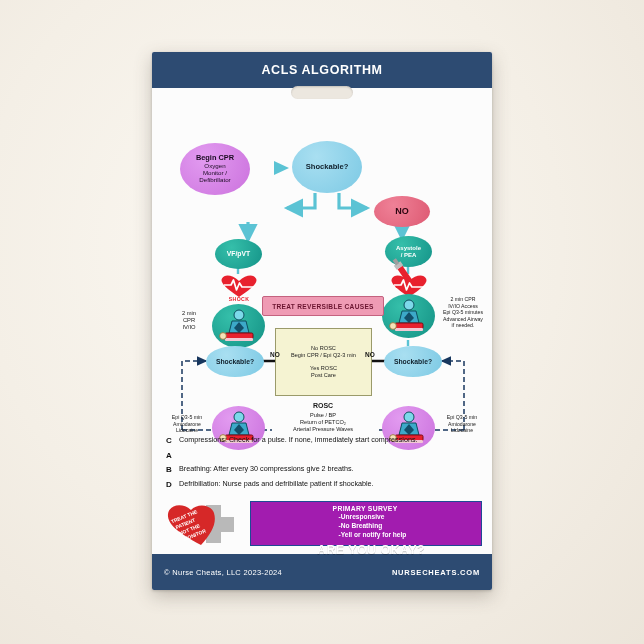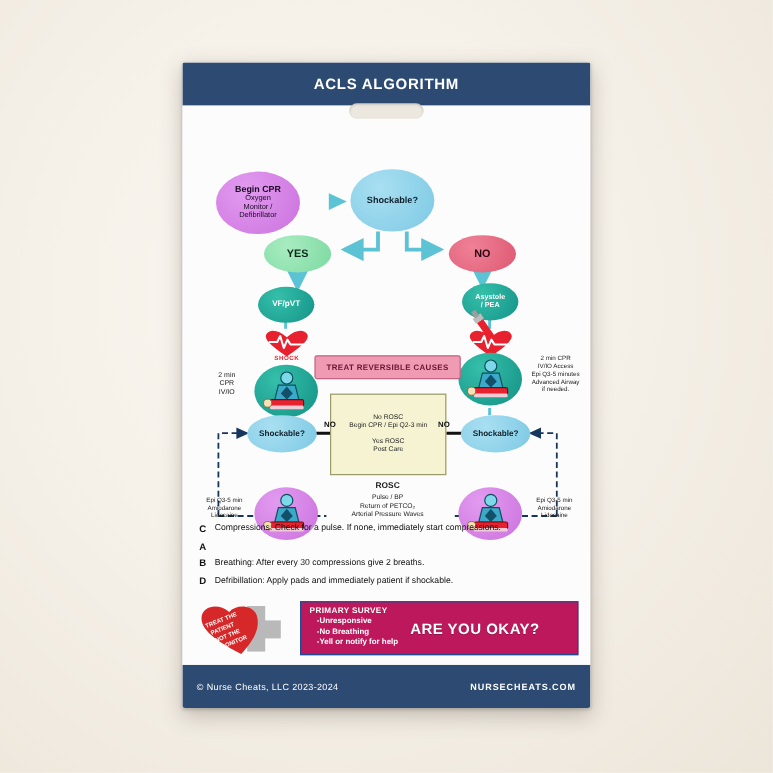--- a/index.html
+++ b/index.html
@@ -99,23 +99,23 @@
     position:absolute;left:14px;top:348px;width:316px;
   }
   .cabd-row{display:flex;align-items:flex-start;margin-bottom:5.5px;}
   .cabd-key{width:13px;font-weight:bold;font-size:8px;color:#111;flex:0 0 13px;}
   .cabd-val{font-size:7.2px;color:#111;line-height:1.2;}
 
   
   .survey-wrap{position:absolute;left:12px;top:413px;width:318px;height:46px;}
   .blue-band{
     position:absolute;left:86px;top:0;width:232px;height:45px;
-    background:#be185d;border:1px solid #1e4a94;
+    background:#a21caf;border:1px solid #1e4a94;
     box-sizing:border-box;
-    display:flex;align-items:center;
+    display:flex;align-items:center;flex-direction:column;
   }
   .survey-left{color:#fff;padding:3px 0 3px 7px;}
   .survey-title{font-size:6.8px;font-weight:bold;letter-spacing:.3px;margin-bottom:1px;}
   .survey-item{font-size:6.6px;font-weight:bold;margin-left:6px;line-height:1.35;}
   .ayo{
     color:#fff;font-weight:bold;font-size:12.5px;letter-spacing:.4px;
     margin-left:10px;text-shadow:0 1px 0 rgba(0,0,0,.25);
   }
   .heart-badge{position:absolute;left:0;top:0;width:86px;height:46px;}
   svg{display:block;overflow:visible;}
@@ -187,23 +187,20 @@
         <div class="lbl-bold" style="font-size:7.4px;margin-bottom:1px;">Begin CPR</div>
         <div>Oxygen</div>
         <div>Monitor /</div>
         <div>Defibrillator</div>
       </div>
 
       <div class="node ellipse lbl-bold" style="left:140px;top:53px;width:70px;height:52px;background:radial-gradient(circle at 35% 30%, #a9dff1, #7cc9e4);color:#10202c;font-size:7.6px;">
         <span>Shockable?</span>
       </div>
 
-      <div class="node ellipse lbl-bold" style="left:68px;top:108px;width:56px;height:31px;background:radial-gradient(circle at 35% 30%, #a8ecc1, #7cd9a0);color:#10241a;font-size:9px;">
-        <span>YES</span>
-      </div>
 
       <div class="node ellipse lbl-bold" style="left:222px;top:108px;width:56px;height:31px;background:radial-gradient(circle at 35% 30%, #ef8197, #dd5871);color:#2a0610;font-size:9px;">
         <span>NO</span>
       </div>
 
       <div class="node ellipse lbl-bold" style="left:63px;top:151px;width:47px;height:30px;background:radial-gradient(circle at 35% 28%, #35bfaa, #149388);color:#fff;font-size:6.8px;">
         <span>VF/pVT</span>
       </div>
 
       <div class="node ellipse lbl-bold" style="left:233px;top:148px;width:47px;height:31px;background:radial-gradient(circle at 35% 28%, #35bfaa, #149388);color:#fff;font-size:6px;flex-direction:column;">
@@ -349,21 +346,21 @@
       </div>
       <div class="cabd-row">
         <div class="cabd-key">A</div>
       </div>
       <div class="cabd-row">
         <div class="cabd-key">B</div>
         <div class="cabd-val">Breathing: After every 30 compressions give 2 breaths.</div>
       </div>
       <div class="cabd-row">
         <div class="cabd-key">D</div>
-        <div class="cabd-val">Defribillation: Apply pads and immediately patient if shockable.</div>
+        <div class="cabd-val">Defribillation: Nurse pads and defribillate patient if shockable.</div>
       </div>
     </div>
 
     <div class="survey-wrap">
 
       <div class="heart-badge">
         <svg width="86" height="46" viewBox="0 0 86 46">
 
           <g>
             <rect x="42" y="4" width="15" height="38" fill="#b9b9b9"></rect>

